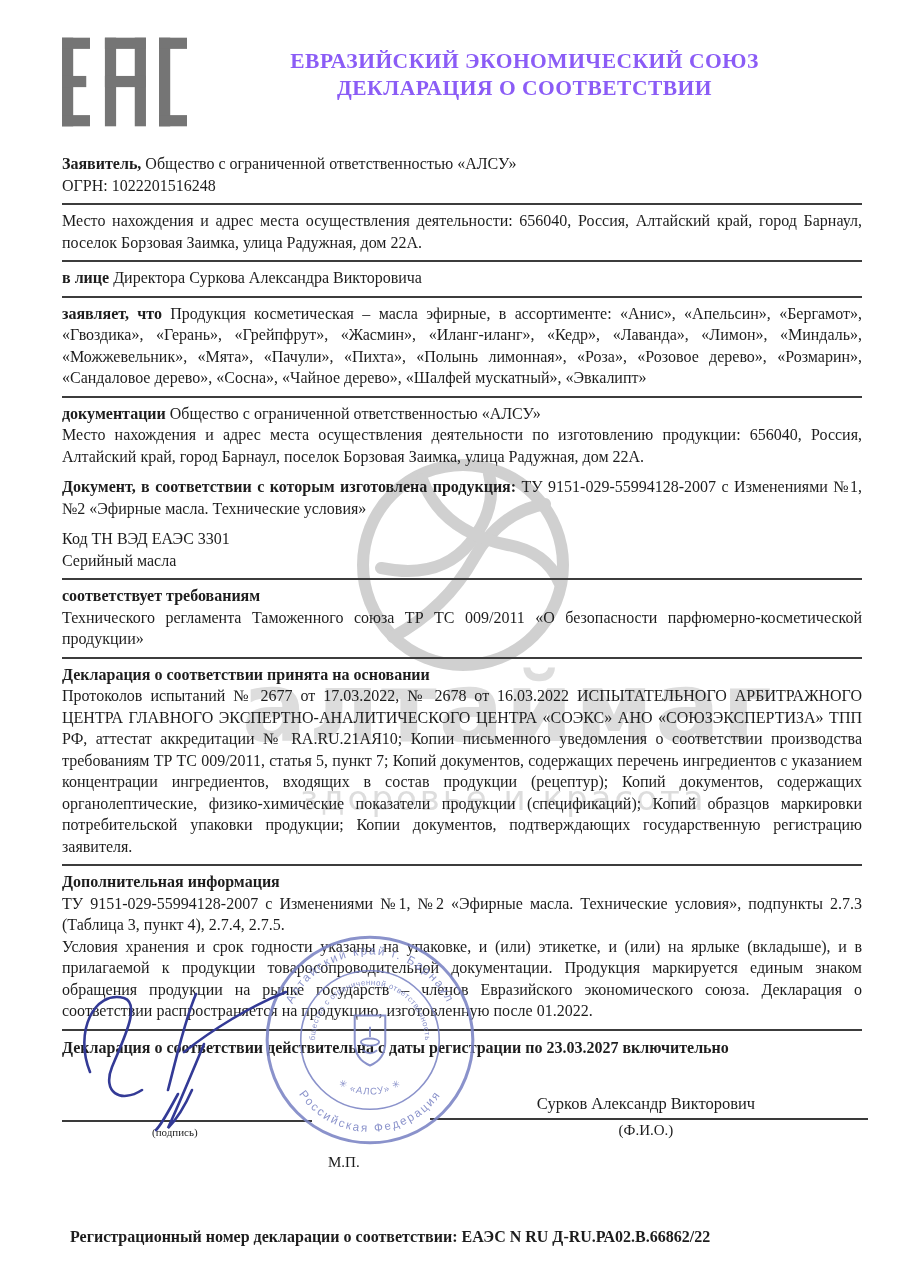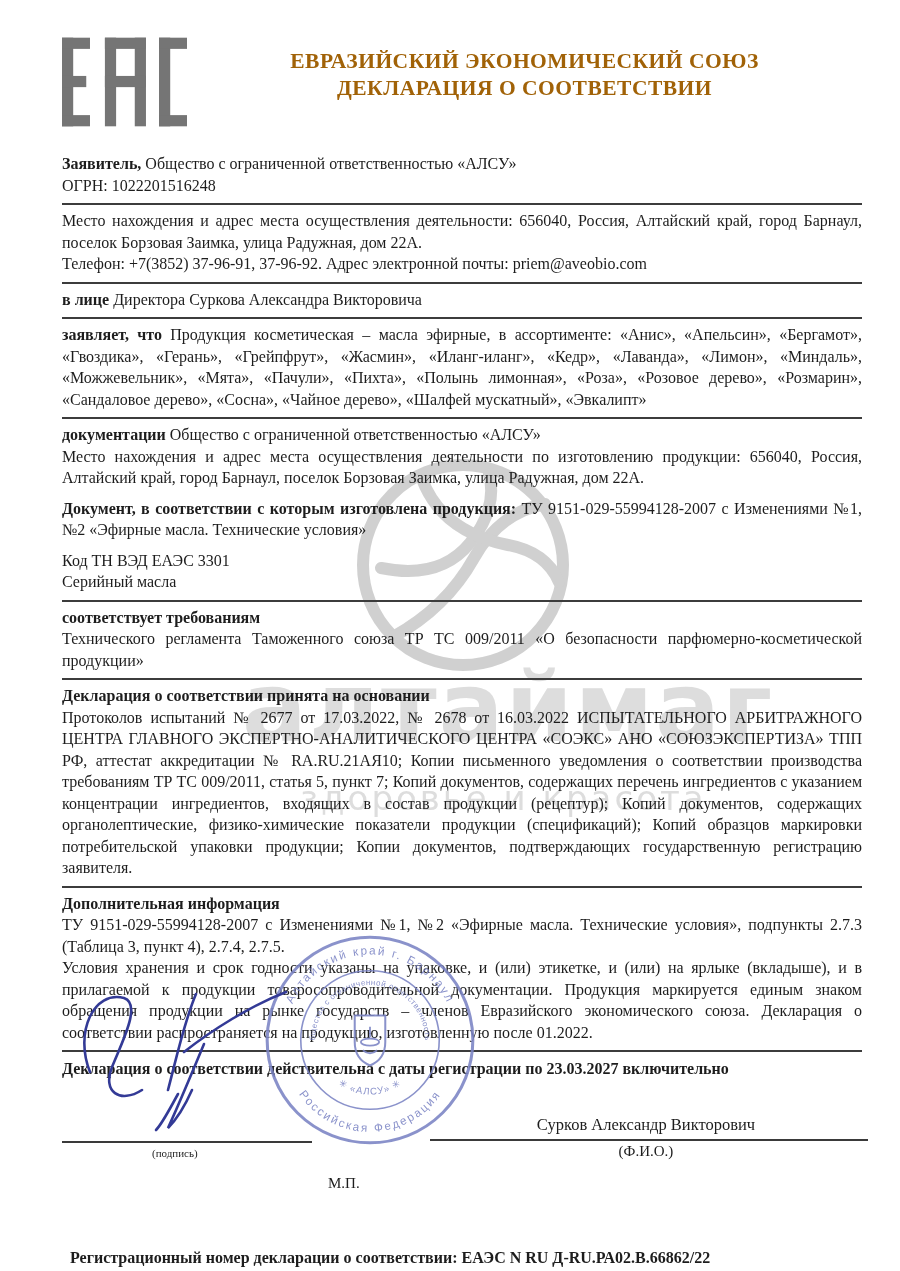--- a/index.html
+++ b/index.html
@@ -14,21 +14,21 @@
     overflow:hidden;
   }
   .content {
     position:absolute; left:62px; top:36px; width:800px; z-index:2;
   }
   
   .header { display:flex; align-items:flex-start; margin-bottom:20px; }
   .eac-logo { width:125px; height:92px; flex:0 0 auto; }
   .titles { flex:1; text-align:center; padding-top:12px; }
   .titles .t1, .titles .t2 {
-    font-weight:bold; font-size:21.5px; letter-spacing:0.5px; color:#a16207;
+    font-weight:bold; font-size:21.5px; letter-spacing:0.5px; color:#8b5cf6;
     line-height:1.25;
   }
   
   .sec { padding:5px 0 7px 0; }
   .divider { border:none; border-top:2px solid #3c3c3c; height:0; }
   p.line { font-size:16px; line-height:21.5px; }
   p.just { font-size:16px; line-height:21.5px; text-align:justify;font-family:Liberation Serif, serif; }
   b.lead { font-weight:bold; }
   .gap-top { margin-top:9px; }
   
@@ -101,21 +101,20 @@
     </div>
 
     <div class="sec">
       <p class="line"><b class="lead">Заявитель,</b><span> Общество с ограниченной ответственностью «АЛСУ»</span></p>
       <p class="line">ОГРН: 1022201516248</p>
     </div>
     <hr class="divider">
 
     <div class="sec">
       <p class="just">Место нахождения и адрес места осуществления деятельности: 656040, Россия, Алтайский край, город Барнаул, поселок Борзовая Заимка, улица Радужная, дом 22А.</p>
-      <p class="line">Телефон: +7(3852) 37-96-91, 37-96-92. Адрес электронной почты: priem@aveobio.com</p>
     </div>
     <hr class="divider">
 
     <div class="sec">
       <p class="line"><b class="lead">в лице</b><span> Директора Суркова Александра Викторовича</span></p>
     </div>
     <hr class="divider">
 
     <div class="sec">
       <p class="just"><b class="lead">заявляет, что</b><span>  Продукция косметическая – масла эфирные, в ассортименте:  «Анис», «Апельсин», «Бергамот», «Гвоздика», «Герань», «Грейпфрут», «Жасмин», «Иланг-иланг», «Кедр», «Лаванда», «Лимон», «Миндаль», «Можжевельник», «Мята», «Пачули», «Пихта», «Полынь лимонная», «Роза», «Розовое дерево», «Розмарин», «Сандаловое дерево», «Сосна», «Чайное дерево», «Шалфей мускатный», «Эвкалипт»</span></p>

